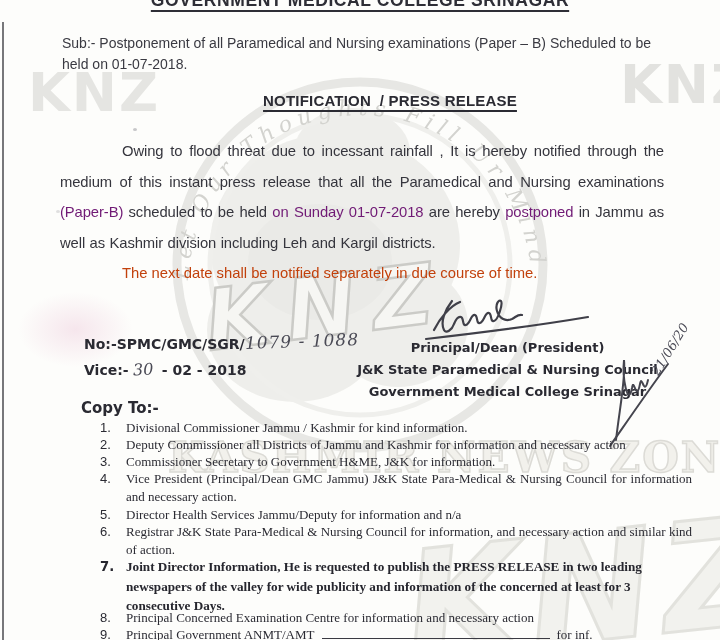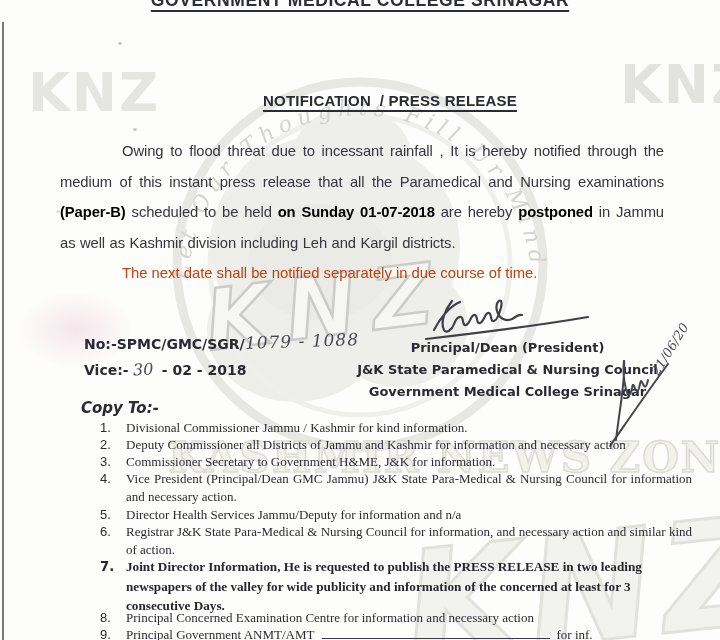--- a/index.html
+++ b/index.html
@@ -34,36 +34,36 @@
     left:160px;top:92px;width:460px;text-align:center;
     font-size:15px;font-weight:bold;letter-spacing:.2px;color:#2b2b33;
     text-decoration:underline;text-decoration-thickness:2px;text-underline-offset:4px;
     white-space:nowrap;
   }
   .body-para{
     left:60px;top:136px;width:604px;
     font-size:14.8px;line-height:30.5px;letter-spacing:-.1px;word-spacing:.5px;
     text-align:justify;text-indent:62px;color:#35353d;
   }
-  .body-para b{font-weight:bold;color:#000000;}
+  .body-para b{font-weight:normal;color:#701a75;}
   .body-para2{
     left:60px;top:258px;width:604px;
     font-size:14.8px;line-height:30.5px;text-indent:62px;color:#c2410c;
   }
   .rounded{font-family:"DejaVu Sans",sans-serif;font-weight:bold;color:#2a2a32;}
   .ref-no{left:84px;top:333px;font-size:14px;}
   .ref-dated{left:84px;top:360px;font-size:14px;}
   .handwrit{
     font-family:"DejaVu Serif",serif;font-style:italic;font-weight:normal;
     color:#4a4a55;
   }
   .hw-no{font-size:17px;display:inline-block;transform:rotate(-2deg) translateY(-2px);letter-spacing:1px;}
   .hw-30{font-size:16px;display:inline-block;transform:rotate(-3deg);padding:0 4px;}
   .sig-block{left:335px;top:337px;width:345px;text-align:center;font-size:13px;line-height:22px;}
-  .copy-heading{left:81px;top:399px;font-size:15px;font-style:italic;}
+  .copy-heading{left:81px;top:399px;font-size:15px;}
   .copy-item{
     left:100px;display:flex;gap:6px;width:592px;
     font-size:13px;line-height:17.5px;color:#2b2b33;
   }
   .copy-num{width:20px;flex:none;text-align:left;}
   .copy-text{flex:1;font-family:Liberation Serif, serif;}
   .just{text-align:justify;}
   .copy-bold{
     font-family:"DejaVu Sans",sans-serif;font-weight:bold;color:#26262e;
     font-size:13.2px;line-height:19.5px;
@@ -119,20 +119,24 @@
 
   <div class="abs pink-smudge"></div>
   <div class="abs speck" style="left:118px;top:42px;"></div>
   <div class="abs speck" style="left:133px;top:128px;"></div>
   <div class="abs speck" style="left:56px;top:210px;opacity:.3;"></div>
 
   <div class="abs edge-line"></div>
 
   <div class="abs doc-title">GOVERNMENT MEDICAL COLLEGE SRINAGAR</div>
 
+  <div class="abs subject">
+    <div>Sub:- Postponement of all Paramedical and Nursing examinations (Paper – B) Scheduled to be</div>
+    <div>held on 01-07-2018.</div>
+  </div>
 
   <div class="abs notif-heading">NOTIFICATION&nbsp;&nbsp;/ PRESS RELEASE</div>
 
   <div class="abs body-para"><span>Owing to flood threat due to incessant rainfall , It is hereby notified through the medium of this instant press release that all the Paramedical and Nursing examinations </span><b>(Paper-B)</b><span> scheduled to be held </span><b>on Sunday 01-07-2018</b><span> are hereby </span><b>postponed</b><span> in Jammu as well as Kashmir division including Leh and Kargil districts.</span></div>
 
   <div class="abs body-para2">The next date shall be notified separately in due course of time.</div>
 
   <div class="abs rounded ref-no"><span>No:-SPMC/GMC/SGR/</span><span class="handwrit hw-no">1079 - 1088</span></div>
   <div class="abs rounded ref-dated"><span>Vice:-</span><span class="handwrit hw-30">30</span> <span>- 02 - 2018</span></div>
 

